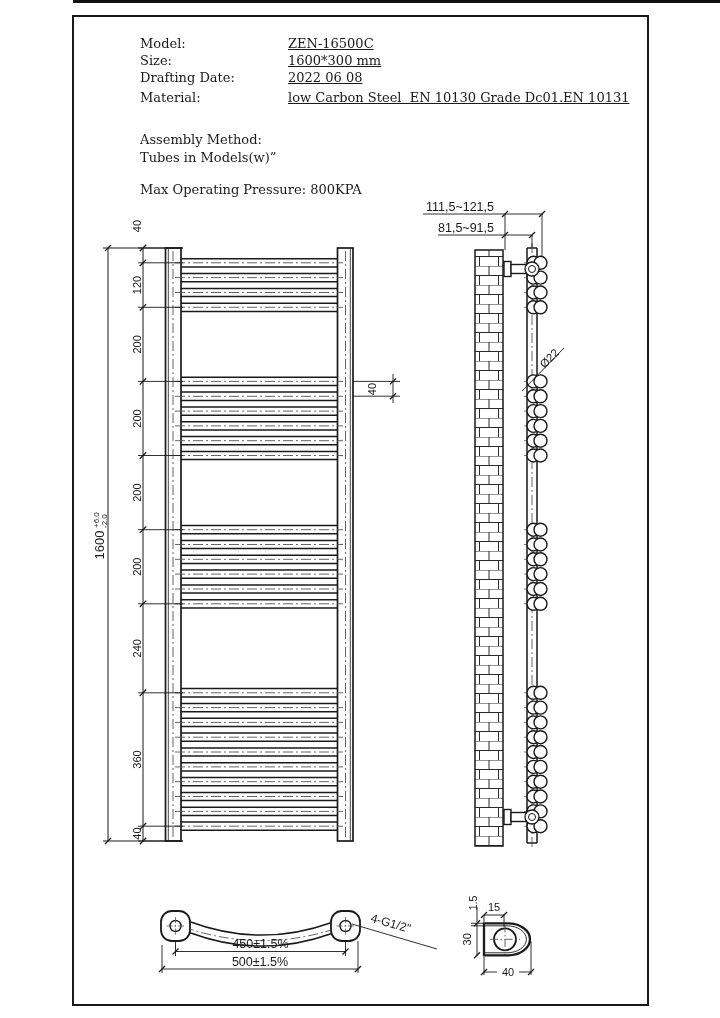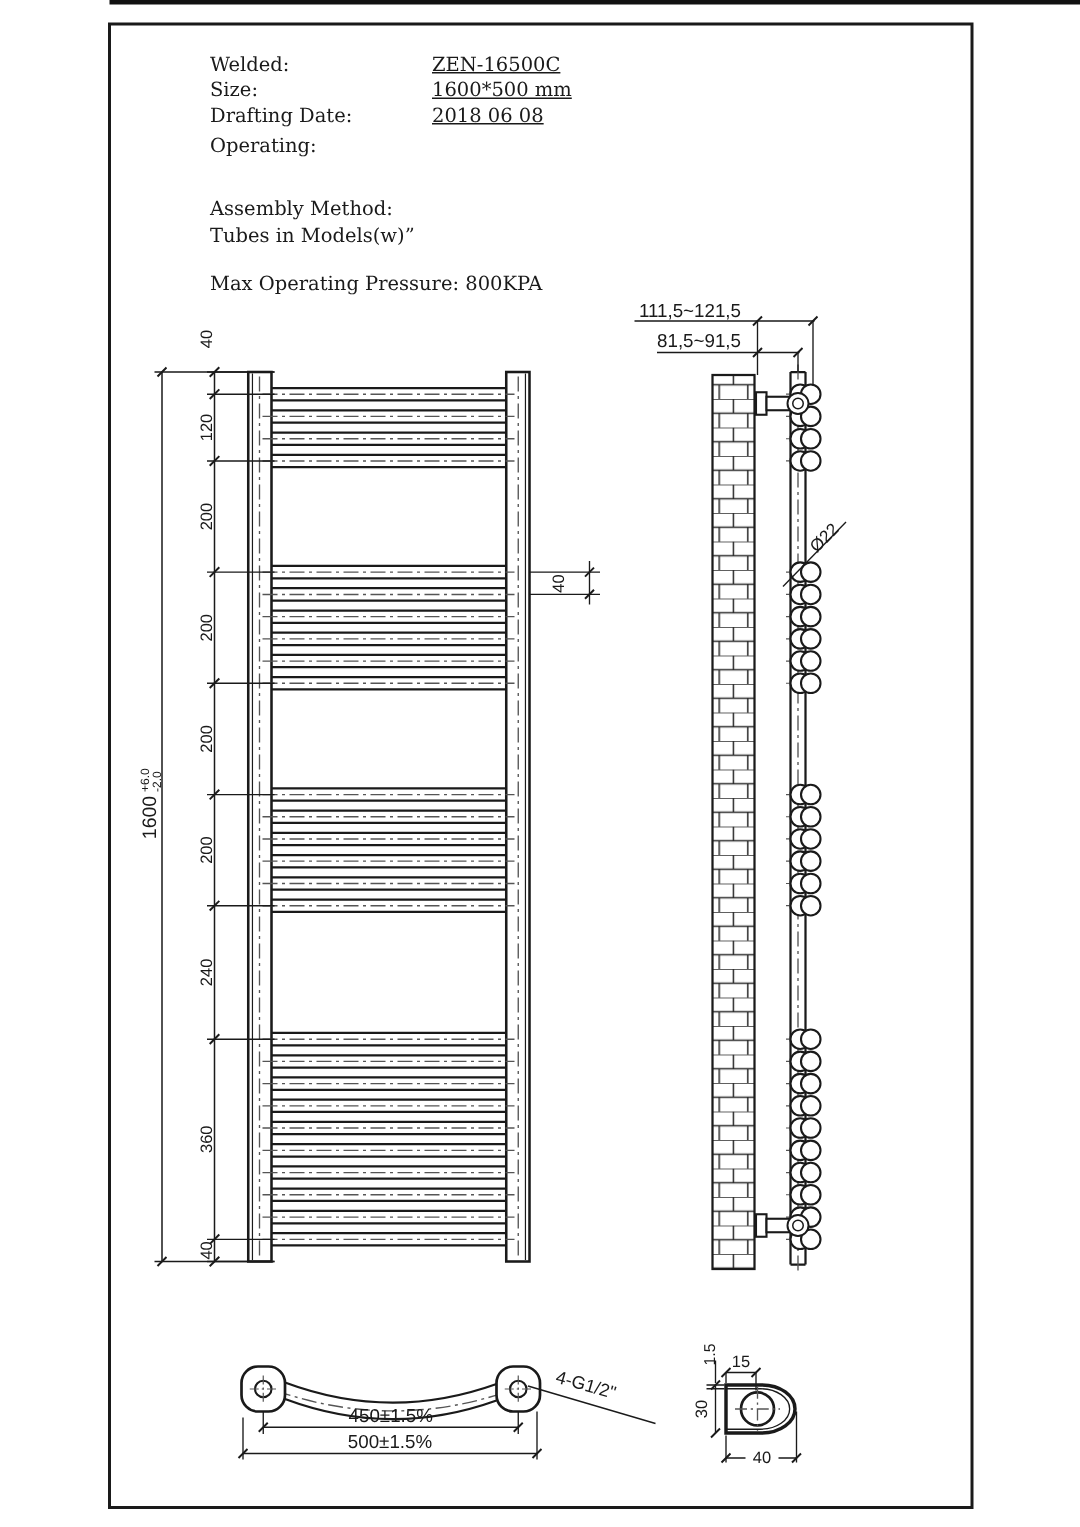--- a/index.html
+++ b/index.html
@@ -13,33 +13,34 @@
   svg text{fill:#1a1a1a;font-family:"Liberation Sans",sans-serif;}
 </style>
 </head>
 <body>
 
 <div id="page">
 
   
   <div class="spec">
     <div class="spec-row" style="top:36px">
-        <span class="lbl">Welded:</span>
+        <span class="lbl">Model:</span>
         <span class="val">ZEN-16500C</span>
       </div>
     <div class="spec-row" style="top:53px">
         <span class="lbl">Size:</span>
-        <span class="val">1600*500 mm</span>
+        <span class="val">1600*300 mm</span>
       </div>
     <div class="spec-row" style="top:70px">
         <span class="lbl">Drafting Date:</span>
-        <span class="val">2018 06 08</span>
+        <span class="val">2022 06 08</span>
       </div>
     <div class="spec-row" style="top:90px">
-        <span class="lbl">Operating:</span>
+        <span class="lbl">Material:</span>
+        <span class="val">low Carbon Steel  EN 10130 Grade Dc01.EN 10131</span>
       </div>
     <div class="spec-row" style="top:132px">
         <span class="lbl">Assembly Method:</span>
       </div>
     <div class="spec-row" style="top:150px">
         <span class="lbl">Tubes in Models(w)”</span>
       </div>
     <div class="spec-row" style="top:182px">
         <span class="lbl">Max Operating Pressure: 800KPA</span>
       </div>

